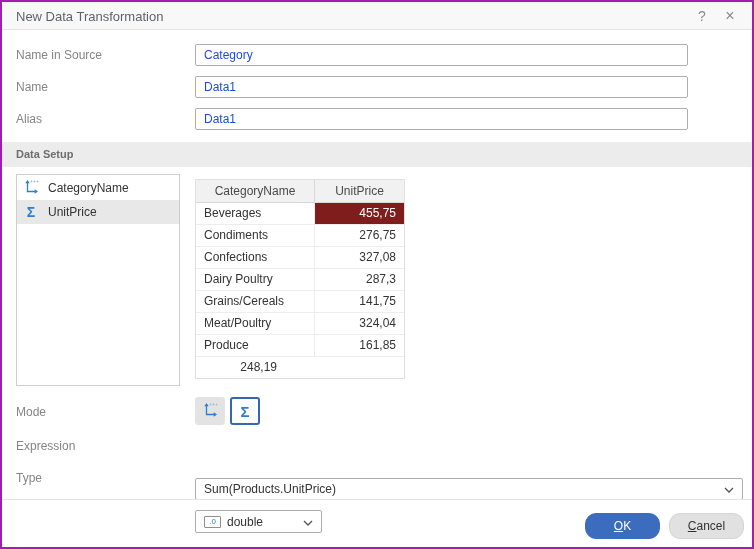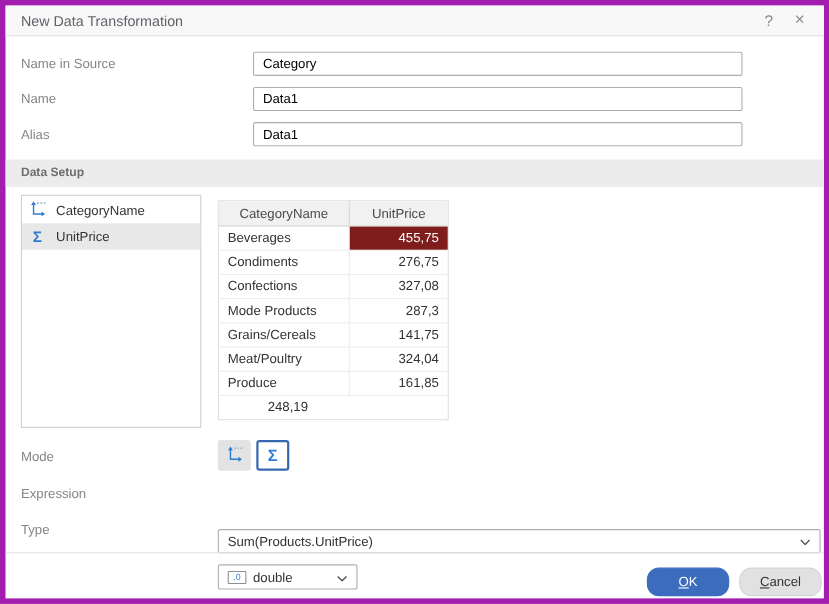--- a/index.html
+++ b/index.html
@@ -1,42 +1,42 @@
 <!DOCTYPE html>
 <html><head>
 <meta charset="utf-8">
 <style>
   * { box-sizing: border-box; }
   html,body { margin:0; padding:0; background:#ffffff; }
   body { font-family:"Liberation Sans", sans-serif; }
 
   .dialog {
     position:relative; width:754px; height:549px;
-    background:#fff; border:5px solid #a21caf; overflow:hidden;
+    background:#fff; border:2px solid #a21caf; overflow:hidden;
   }
 
   
   .titlebar {
     position:absolute; left:0; top:0; right:0; height:28px;
     background:#f8f8f8; border-bottom:1px solid #e4e4e4;
   }
   .title { position:absolute; left:14px; top:7px; font-size:13px; color:#5f6368; }
   .tbtn {
     position:absolute; top:0; width:28px; height:28px; border:none; background:transparent;
     color:#8b8b8b; font-size:14px; cursor:pointer; font-family:inherit; line-height:28px; padding:0;
   }
   .tbtn.help { right:36px; }
   .tbtn.close { right:8px; font-size:16px; }
 
   
   .lbl { position:absolute; left:14px; font-size:12px; color:#858585; }
   .tb {
-    position:absolute; left:193px; width:445px; height:22px;
+    position:absolute; left:193px; width:493px; height:22px;
     border:1px solid #aeaeae; border-radius:2px; background:#fff;
-    font-size:12px; color:#000000; padding:0 8px; font-family:inherit;margin-left:32px;
+    font-size:12px; color:#1d4ed8; padding:0 8px; font-family:inherit;
   }
 
   
   .band {
     position:absolute; left:0; right:0; top:140px; height:25px;
     background:#ececec; line-height:25px; padding-left:14px;
     font-size:11px; font-weight:bold; color:#6e6e6e;
   }
 
   
@@ -157,21 +157,21 @@
     </div>
     <div class="grow">
       <div class="gc name">Condiments</div>
       <div class="gc num">276,75</div>
     </div>
     <div class="grow">
       <div class="gc name">Confections</div>
       <div class="gc num">327,08</div>
     </div>
     <div class="grow">
-      <div class="gc name">Mode Products</div>
+      <div class="gc name">Dairy Poultry</div>
       <div class="gc num">287,3</div>
     </div>
     <div class="grow">
       <div class="gc name">Grains/Cereals</div>
       <div class="gc num">141,75</div>
     </div>
     <div class="grow">
       <div class="gc name">Meat/Poultry</div>
       <div class="gc num">324,04</div>
     </div>

